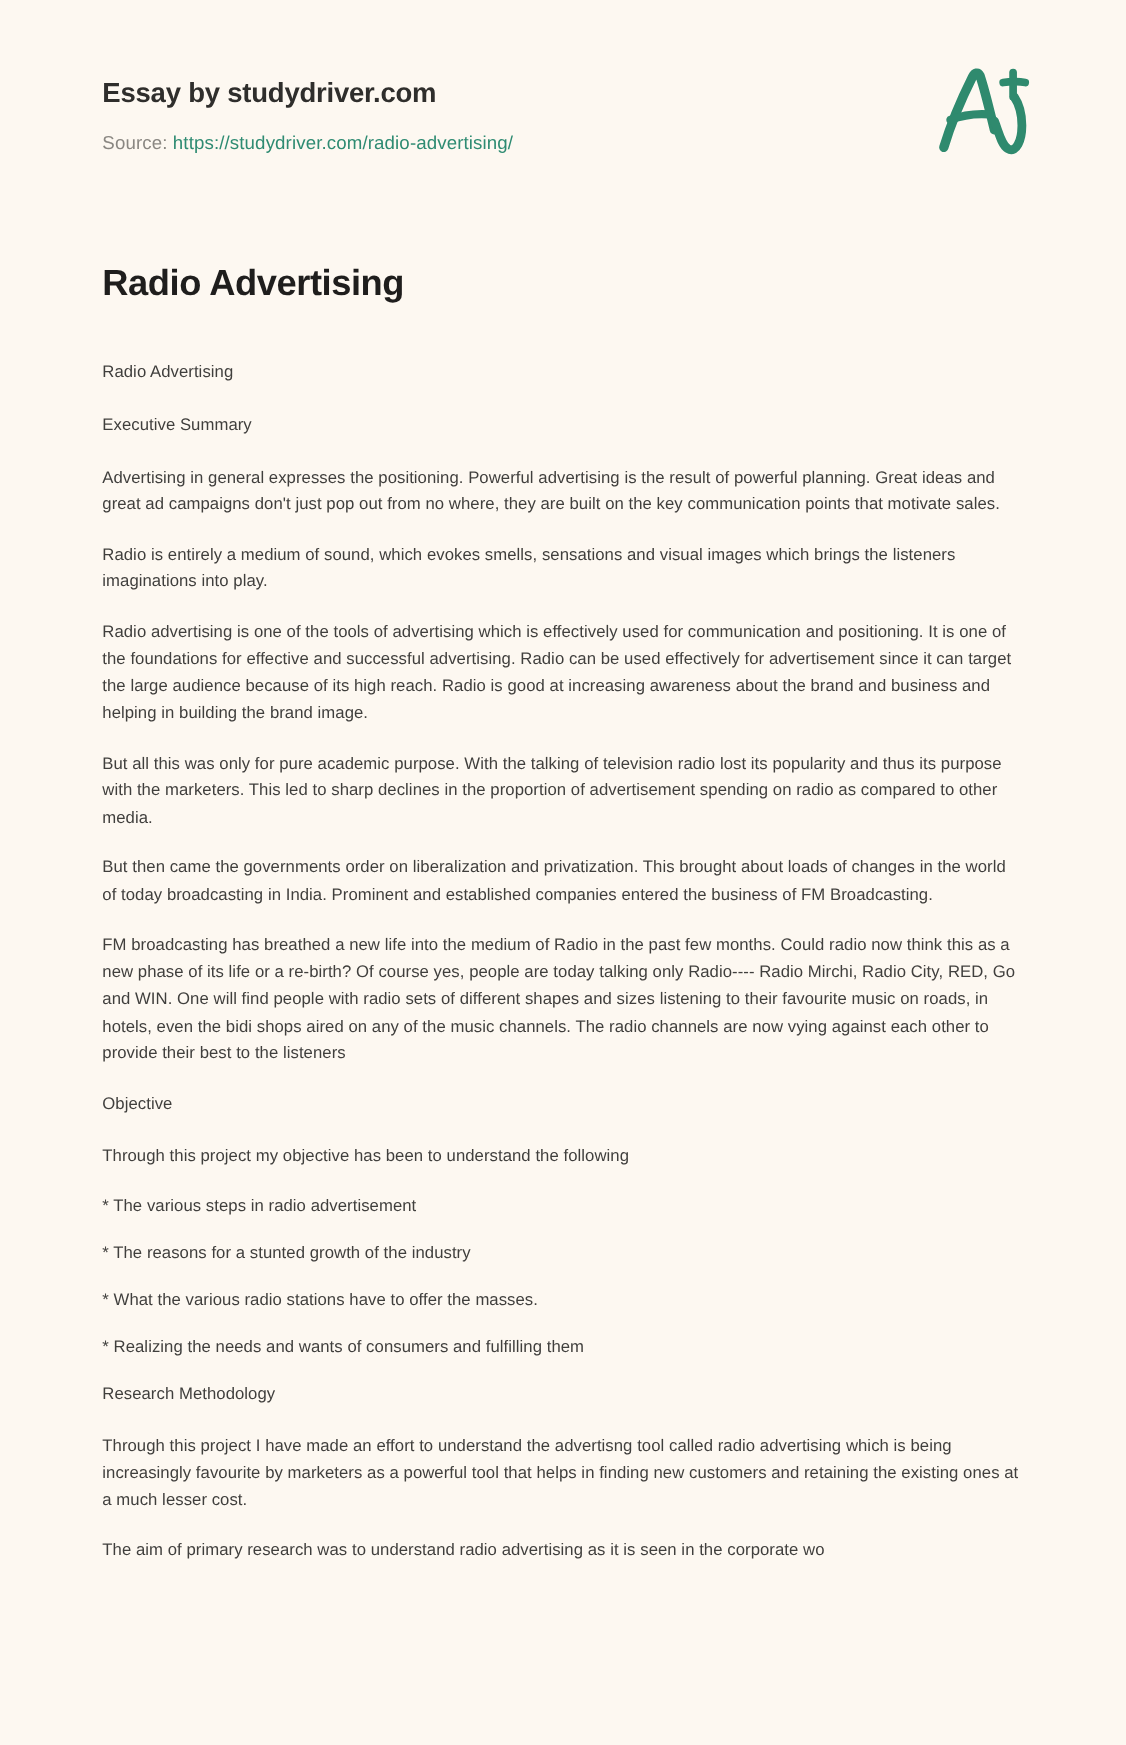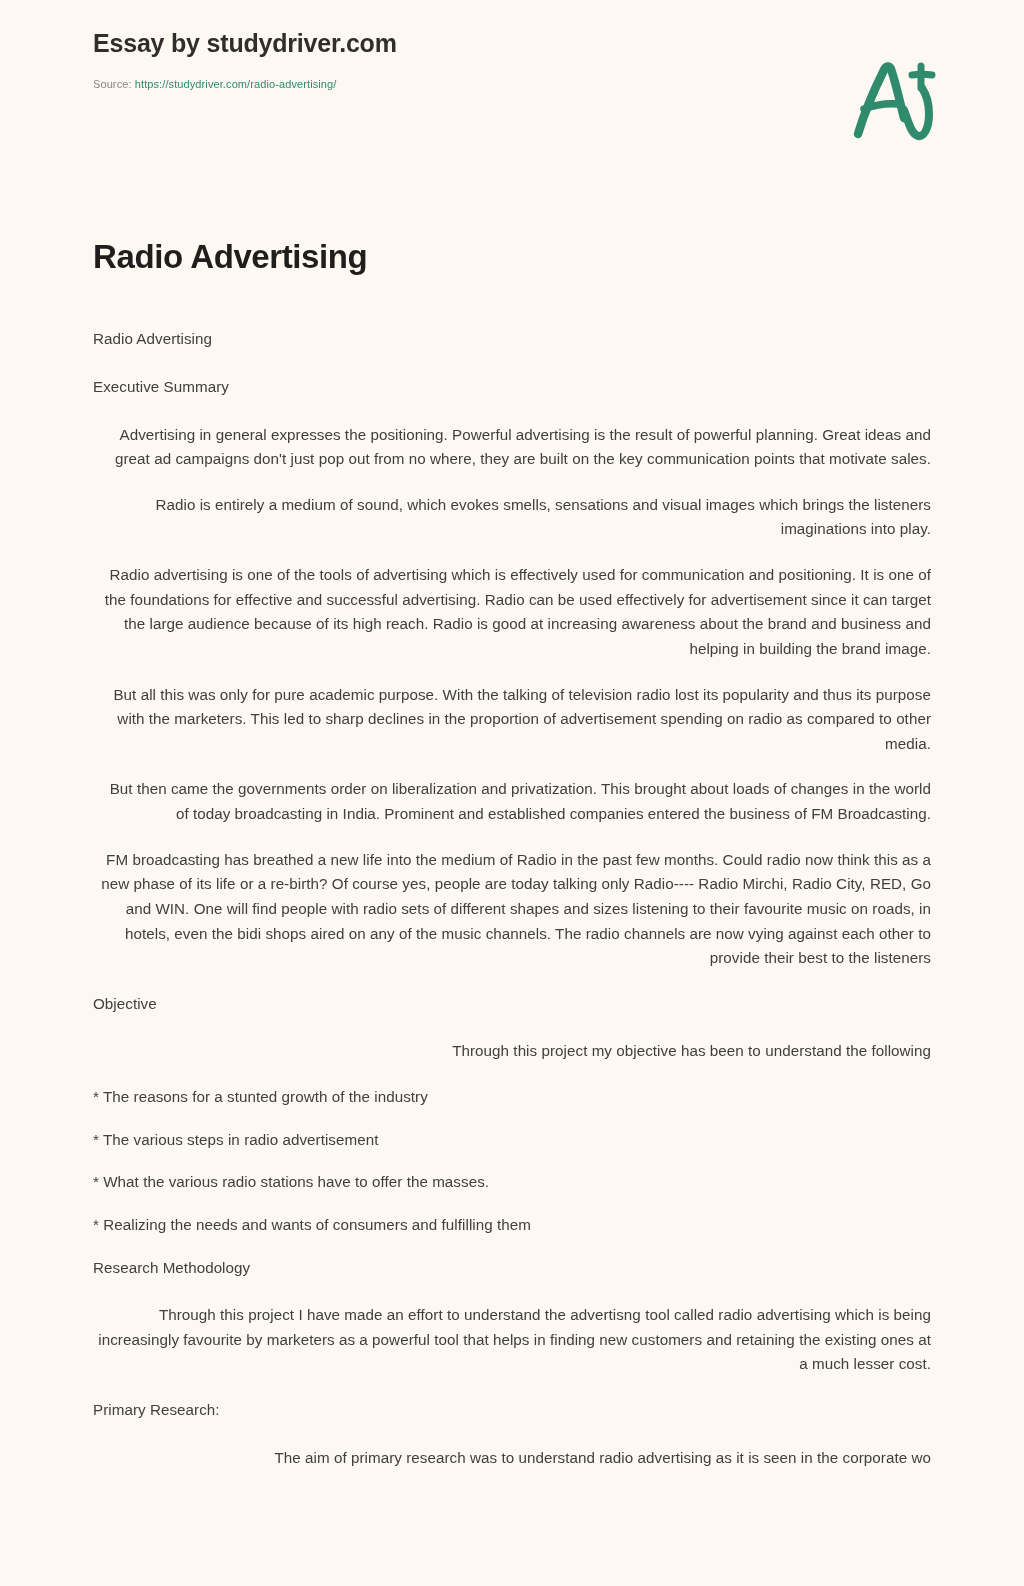--- a/index.html
+++ b/index.html
@@ -13,34 +13,34 @@
     background: #fdf8f1;
     font-family: "Liberation Sans", sans-serif;
     color: #3b3a38;
     overflow: hidden;
     position: relative;
   }
 
   
   .header {
     position: relative;
-    padding: 28px 62px 0 93px;
+    padding: 70px 62px 0 93px;
     height: 200px;
   }
   .byline {
     font-size: 25px;
     font-weight: bold;
     color: #2f2e2c;
     letter-spacing: -0.2px;
     line-height: 1.2;
     margin: 0;
   }
   .source-line {
     margin-top: 20px;
-    font-size: 11px;
+    font-size: 17px;
     color: #8a8782;
     letter-spacing: 0.1px;
   }
   .source-label { color: #8a8782; }
   .source-link {
     color: #2e8b72;
     text-decoration: none;
   }
 
   .logo {
@@ -76,21 +76,20 @@
     max-width: 842px;
   }
   .essay-body p.heading-line {
     margin-bottom: 23px;
   }
   .essay-body p.bullet {
     margin-bottom: 18px;
   }
   .essay-body p.tight {
     margin-bottom: 21px;
-    text-align: right;
   }
 </style>
 </head>
 <body>
 
 <div class="header">
   <p class="byline">Essay by studydriver.com</p>
   <div class="source-line">
     <span class="source-label">Source:</span>
     <a class="source-link" href="#">https://studydriver.com/radio-advertising/</a>
@@ -114,21 +113,20 @@
     <p class="heading-line">Radio Advertising</p>
     <p class="heading-line">Executive Summary</p>
     <p class="tight">Advertising in general expresses the positioning. Powerful advertising is the result of powerful planning. Great ideas and great ad campaigns don't just pop out from no where, they are built on the key communication points that motivate sales.</p>
     <p class="tight">Radio is entirely a medium of sound, which evokes smells, sensations and visual images which brings the listeners imaginations into play.</p>
     <p class="tight">Radio advertising is one of the tools of advertising which is effectively used for communication and positioning. It is one of the foundations for effective and successful advertising. Radio can be used effectively for advertisement since it can target the large audience because of its high reach. Radio is good at increasing awareness about the brand and business and helping in building the brand image.</p>
     <p class="tight">But all this was only for pure academic purpose. With the talking of television radio lost its popularity and thus its purpose with the marketers. This led to sharp declines in the proportion of advertisement spending on radio as compared to other media.</p>
     <p class="tight">But then came the governments order on liberalization and privatization. This brought about loads of changes in the world of today broadcasting in India. Prominent and established companies entered the business of FM Broadcasting.</p>
     <p class="tight">FM broadcasting has breathed a new life into the medium of Radio in the past few months. Could radio now think this as a new phase of its life or a re-birth? Of course yes, people are today talking only Radio---- Radio Mirchi, Radio City, RED, Go and WIN. One will find people with radio sets of different shapes and sizes listening to their favourite music on roads, in hotels, even the bidi shops aired on any of the music channels. The radio channels are now vying against each other to provide their best to the listeners</p>
     <p class="heading-line">Objective</p>
     <p class="tight">Through this project my objective has been to understand the following</p>
+    <p class="bullet">* The various steps in radio advertisement</p>
     <p class="bullet">* The reasons for a stunted growth of the industry</p>
-    <p class="bullet">* The various steps in radio advertisement</p>
     <p class="bullet">* What the various radio stations have to offer the masses.</p>
     <p class="bullet">* Realizing the needs and wants of consumers and fulfilling them</p>
     <p class="heading-line">Research Methodology</p>
     <p class="tight">Through this project I have made an effort to understand the advertisng tool called radio advertising which is being increasingly favourite by marketers as a powerful tool that helps in finding new customers and retaining the existing ones at a much lesser cost.</p>
-    <p class="heading-line">Primary Research:</p>
     <p class="tight">The aim of primary research was to understand radio advertising as it is seen in the corporate wo</p>
   </div>
 
 </body></html>

